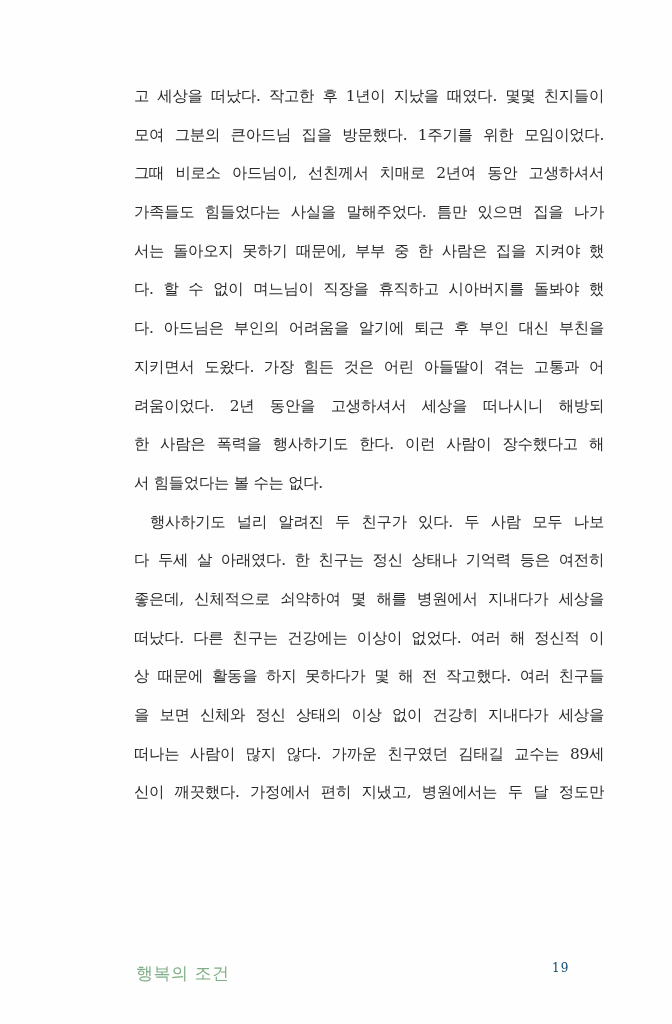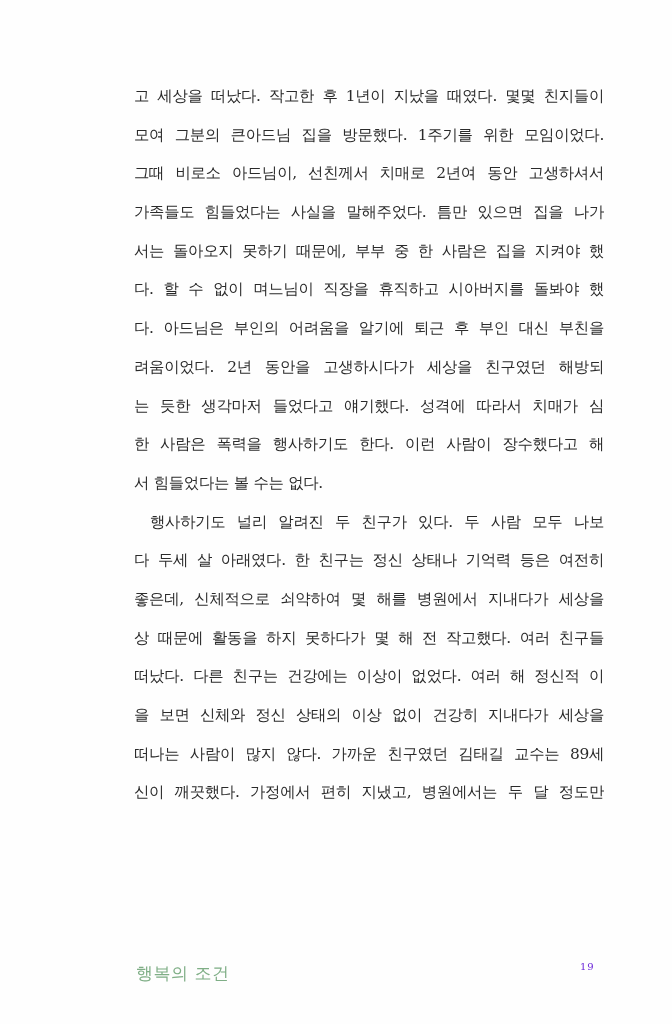--- a/index.html
+++ b/index.html
@@ -47,51 +47,51 @@
   .footer-title {
     position: absolute;
     left: 136px;
     top: 962px;
     font-size: 17px;
     color: #7fae86;
     letter-spacing: 0.5px;
   }
   .page-number {
     position: absolute;
-    left: 580px;
+    left: 552px;
     top: 961px;
-    font-size: 10px;
-    color: #6d28d9;
+    font-size: 12px;
+    color: #0c4a6e;
     letter-spacing: 1px;
   }
 </style>
 </head>
 <body>
 
 <div class="page">
   <div class="body-text">
     <div>
       <span class="line">고 세상을 떠났다. 작고한 후 1년이 지났을 때였다. 몇몇 친지들이</span>
       <span class="line">모여 그분의 큰아드님 집을 방문했다. 1주기를 위한 모임이었다.</span>
       <span class="line">그때 비로소 아드님이, 선친께서 치매로 2년여 동안 고생하셔서</span>
       <span class="line">가족들도 힘들었다는 사실을 말해주었다. 틈만 있으면 집을 나가</span>
       <span class="line">서는 돌아오지 못하기 때문에, 부부 중 한 사람은 집을 지켜야 했</span>
       <span class="line">다. 할 수 없이 며느님이 직장을 휴직하고 시아버지를 돌봐야 했</span>
       <span class="line">다. 아드님은 부인의 어려움을 알기에 퇴근 후 부인 대신 부친을</span>
-      <span class="line">려움이었다. 2년 동안을 고생하시다가 세상을 친구였던 해방되</span>
-      <span class="line">는 듯한 생각마저 들었다고 얘기했다. 성격에 따라서 치매가 심</span>
+      <span class="line">지키면서 도왔다. 가장 힘든 것은 어린 아들딸이 겪는 고통과 어</span>
+      <span class="line">려움이었다. 2년 동안을 고생하셔서 세상을 떠나시니 해방되</span>
       <span class="line">한 사람은 폭력을 행사하기도 한다. 이런 사람이 장수했다고 해</span>
       <span class="line last">서 힘들었다는 볼 수는 없다.</span>
     </div>
     <div>
       <span class="line indent">행사하기도 널리 알려진 두 친구가 있다. 두 사람 모두 나보</span>
       <span class="line">다 두세 살 아래였다. 한 친구는 정신 상태나 기억력 등은 여전히</span>
       <span class="line">좋은데, 신체적으로 쇠약하여 몇 해를 병원에서 지내다가 세상을</span>
+      <span class="line">떠났다. 다른 친구는 건강에는 이상이 없었다. 여러 해 정신적 이</span>
       <span class="line">상 때문에 활동을 하지 못하다가 몇 해 전 작고했다. 여러 친구들</span>
-      <span class="line">떠났다. 다른 친구는 건강에는 이상이 없었다. 여러 해 정신적 이</span>
       <span class="line">을 보면 신체와 정신 상태의 이상 없이 건강히 지내다가 세상을</span>
       <span class="line">떠나는 사람이 많지 않다. 가까운 친구였던 김태길 교수는 89세</span>
       <span class="line">신이 깨끗했다. 가정에서 편히 지냈고, 병원에서는 두 달 정도만</span>
     </div>
   </div>
 
   <div class="footer-title">행복의 조건</div>
   <div class="page-number">19</div>
 </div>
 

